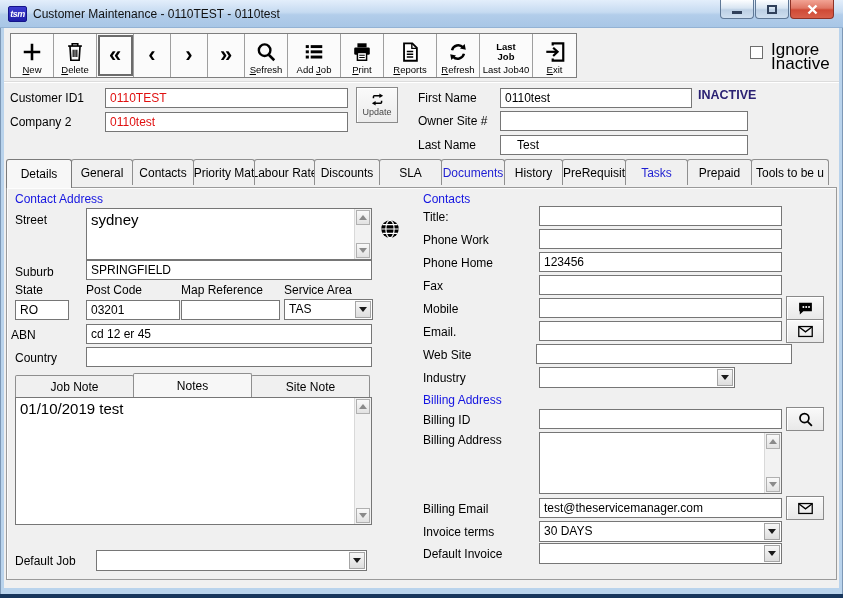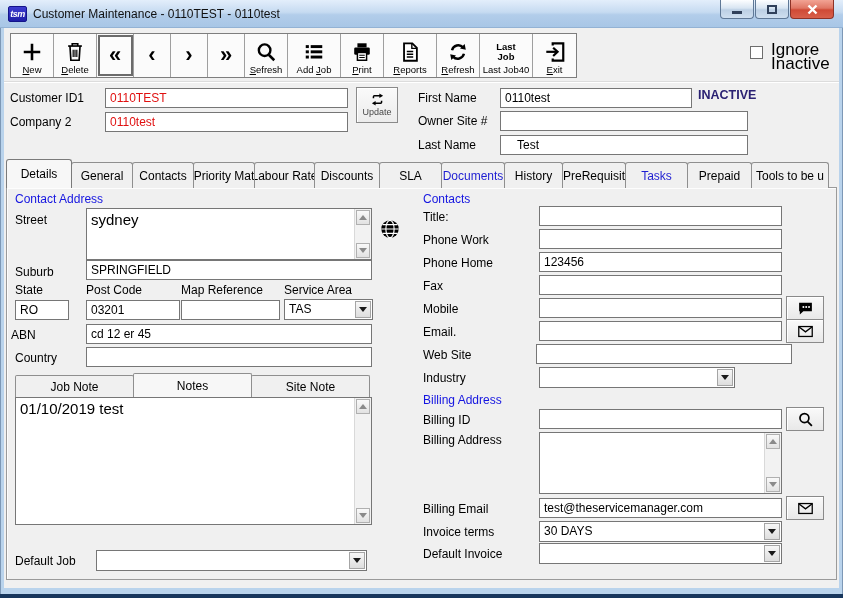--- a/index.html
+++ b/index.html
@@ -113,21 +113,21 @@
   .inactive-badge { position: absolute; left: 694px; top: 60px; font-weight: bold; color: #2b2273; font-size: 12.5px; }
   .update-btn {
     position: absolute; left: 352px; top: 59px; width: 42px; height: 36px;
     background: linear-gradient(#fafafa, #ececec); border: 1px solid #8a8a8a; box-shadow: inset 1px 1px 0 #fff;
     display: flex; flex-direction: column; align-items: center; justify-content: center;
   }
   .update-btn svg { width: 17px; height: 15px; }
   .update-btn .tlabel { color: #474747; font-size: 9px; }
 
   
-  .tabs { position: absolute; left: 2px; top: 131px; height: 29px; display: flex; align-items: flex-end; }
+  .tabs { position: absolute; left: 2px; top: 131px; height: 29px; display: flex; align-items: flex-start; }
   .tab {
     height: 26px; background: #f0f0f0; border: 1px solid #8f8f8f; border-bottom: none;
     border-radius: 3px 3px 0 0; margin-right: -1px;
     display: flex; align-items: center; justify-content: center;
     font-size: 12px; overflow: hidden; white-space: nowrap; z-index: 1;
   }
   .tab.active { height: 29px; background: #f7f7f7; z-index: 3; border-color: #7a7a7a; }
   .tab.tabblue { color: #1e1ed2; }
   .panel {
     position: absolute; left: 2px; right: 2px; top: 159px; bottom: 8px;

